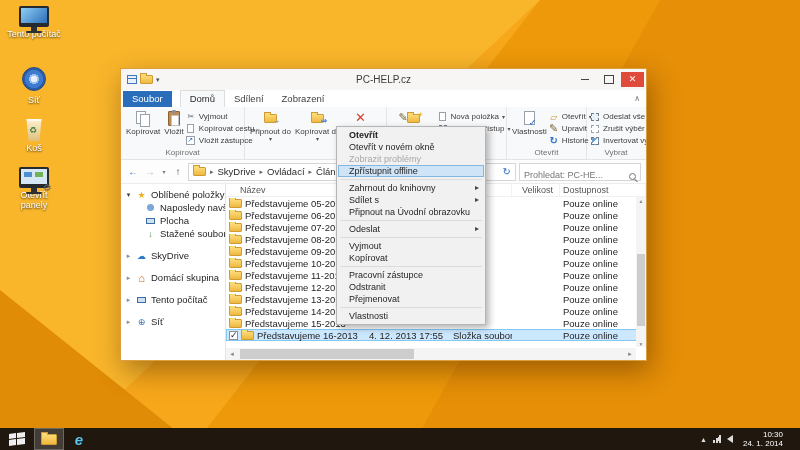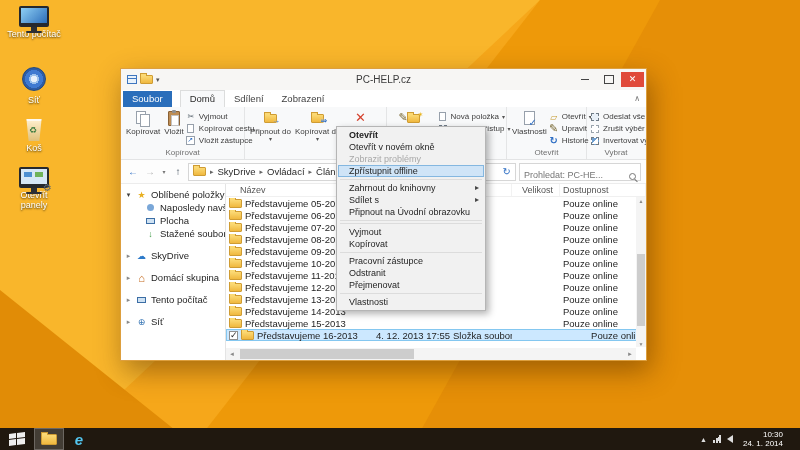--- a/index.html
+++ b/index.html
@@ -139,21 +139,21 @@
   .c-size{flex:0 0 48px;justify-content:flex-end;padding-right:6px;}
   .c-avail{flex:1;padding-left:3px;}
   .rows{position:relative;}
   .row{display:flex;height:12px;align-items:center;color:#1e1e1e;}
   .row .cell{overflow:hidden;white-space:nowrap;}
   .row .name{flex:0 0 140px;display:flex;align-items:center;padding-left:3px;gap:3px;}
   .row .date{flex:0 0 84px;padding-left:3px;}
   .row .type{flex:0 0 62px;padding-left:3px;}
   .row .size{flex:0 0 48px;text-align:right;padding-right:6px;}
   .row .avail{flex:1;padding-left:3px;}
-  .row.selected{background:var(--selection-blue,#cce8ff);box-shadow:inset 0 0 0 1px var(--selection-border,#84c7f0);text-align:right;}
+  .row.selected{background:var(--selection-blue,#cce8ff);box-shadow:inset 0 0 0 1px var(--selection-border,#84c7f0);}
   .checkbox{display:none;width:9px;height:9px;background:#fff;border:1px solid #8f8f8f;position:relative;flex:0 0 auto;}
   .row.selected .checkbox{display:inline-block;}
   .checkbox::after{content:"✓";position:absolute;left:0;top:-2px;font-size:9px;color:#2b2b2b;}
   .fold{flex:0 0 auto;}
 
   .vscroll{position:absolute;right:0;top:13px;bottom:13px;width:10px;background:#f4f4f4;}
   .vscroll .thumb{position:absolute;left:1px;right:1px;top:38%;height:48%;background:#cdcdcd;}
   .vscroll .va{position:absolute;left:0;right:0;height:9px;display:flex;align-items:center;justify-content:center;font-size:5px;color:#888;}
   .vscroll .va.up{top:-1px;} .vscroll .va.dn{bottom:-1px;}
   .hscroll{position:absolute;left:0;right:10px;bottom:0;height:12px;background:#f4f4f4;display:flex;align-items:center;}
@@ -686,20 +686,23 @@
       </li>
 
       <li>
         <span>Připnout na Úvodní obrazovku</span>
       </li>
 
       <li class="separator">
         <span></span>
       </li>
 
+      <li class="has-sub">
+        <span>Odeslat</span>
+      </li>
 
       <li class="separator">
         <span></span>
       </li>
 
       <li>
         <span>Vyjmout</span>
       </li>
 
       <li>

